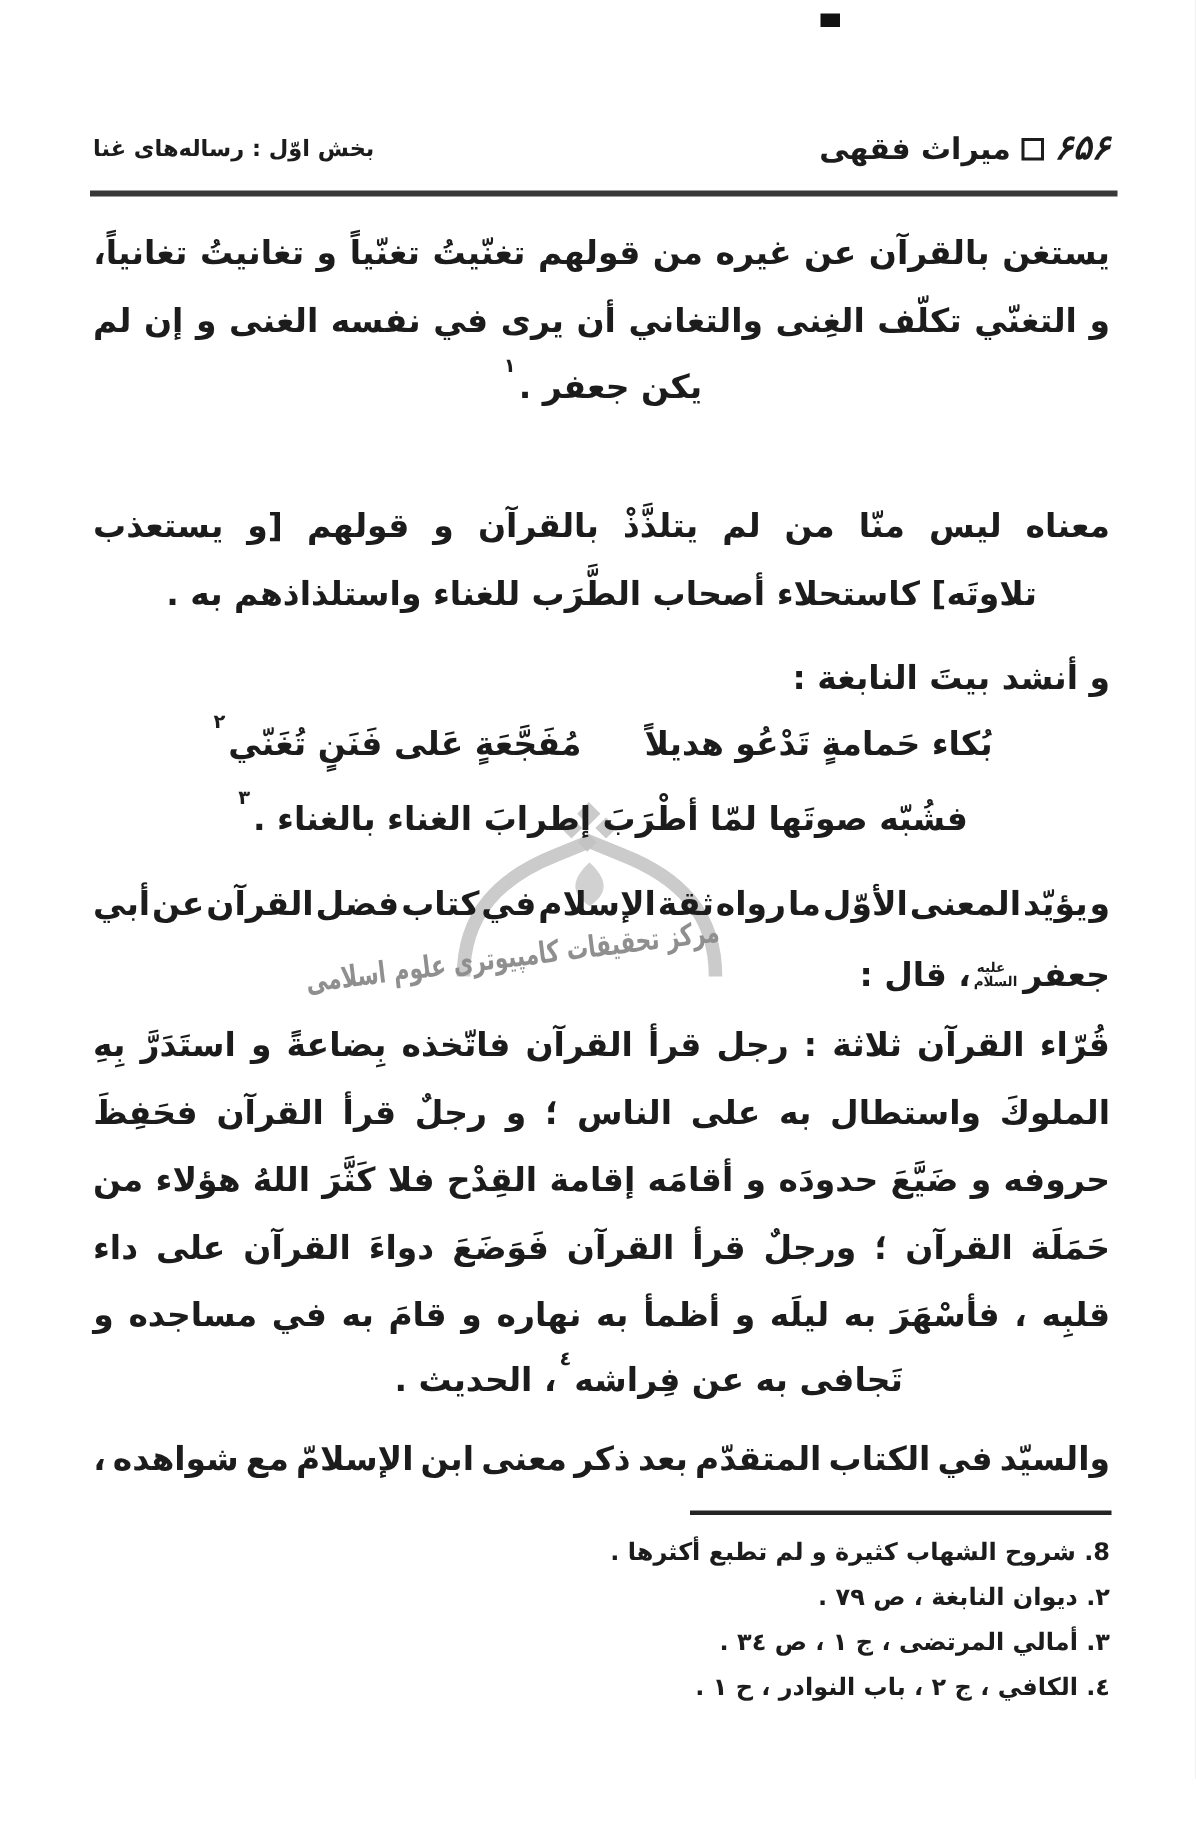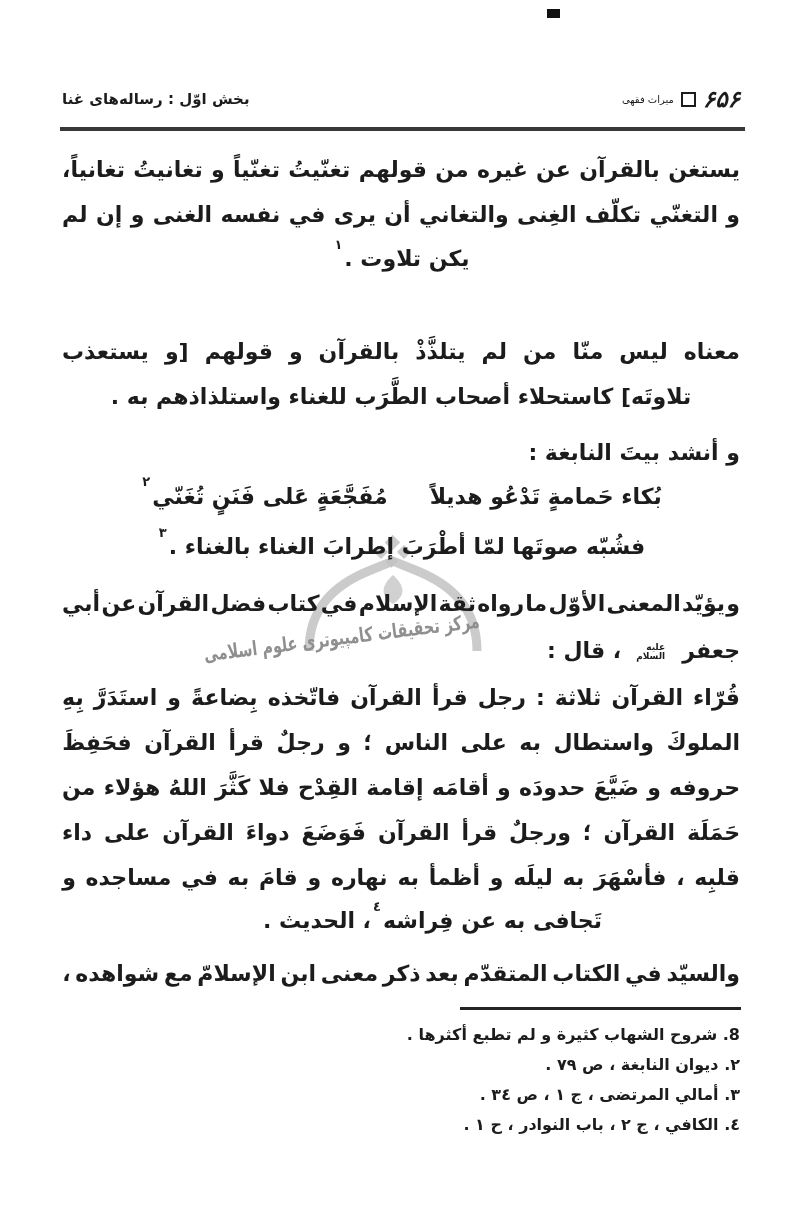--- a/index.html
+++ b/index.html
@@ -6,38 +6,38 @@
   .page{
     position:relative;width:797px;height:1231px;background:#ffffff;
     overflow:hidden;margin:0 auto;
     font-family:"DejaVu Sans",sans-serif;color:#1c1c1c;
   }
   
   .header{position:absolute;top:86px;left:62px;right:57px;display:flex;flex-direction:row;justify-content:space-between;direction:rtl;align-items:center;}
   .pgnum-group{display:flex;direction:rtl;align-items:center;font-weight:700;}
   .pgnum{font-size:23px;letter-spacing:1px;font-style:italic;}
   .pgbox{display:inline-block;width:11px;height:11px;border:2px solid #1c1c1c;margin:0 7px;}
-  .booktitle{font-size:10px;font-weight:400;}
+  .booktitle{font-size:20px;font-weight:700;}
   .section-title{font-size:15px;font-weight:700;direction:rtl;}
   .header-rule{position:absolute;top:127px;left:60px;right:52px;height:4px;background:#383838;}
   .speck{position:absolute;left:547px;top:9px;width:13px;height:9px;background:#111;}
   
   .bl{
     position:absolute;left:62px;right:57px;height:38px;line-height:38px;
     direction:rtl;font-size:22px;font-weight:700;white-space:nowrap;
   }
   .j{display:flex;justify-content:space-between;align-items:center;}
   .j span{line-height:normal;}
   .center{text-align:center;}
   .right{text-align:right;}
   .left{text-align:center;padding-left:63px;}
   sup.fm{font-size:13px;line-height:0;position:relative;top:-9px;margin:0 2px;font-weight:700;}
   .honorific{
     display:inline-block;width:27px;font-size:9px;line-height:9px;
-    text-align:right;vertical-align:middle;white-space:normal;margin:0 17px;
+    text-align:left;vertical-align:middle;white-space:normal;margin:0 4px;
     font-weight:700;
   }
   
   .poem-row{position:absolute;left:62px;right:57px;top:476px;height:40px;display:flex;direction:rtl;justify-content:center;gap:42px;align-items:center;font-size:22px;font-weight:700;white-space:nowrap;}
   
   .watermark{position:absolute;left:285px;top:533px;width:220px;height:150px;z-index:0;pointer-events:none;}
   .wm-callig{
     position:absolute;left:295px;top:618px;width:215px;z-index:0;
     direction:rtl;white-space:nowrap;font-weight:700;font-size:20px;color:#8f8f8f;
     transform:rotate(-7deg) scaleX(.72);transform-origin:center;letter-spacing:-1px;
@@ -100,21 +100,21 @@
       <span>أن</span>
       <span>يرى</span>
       <span>في</span>
       <span>نفسه</span>
       <span>الغنى</span>
       <span>و</span>
       <span>إن</span>
       <span>لم</span>
     </div>
   <div class="bl center" style="top:240px">
-    <span>يكن تلاوت .</span><sup class="fm">١</sup>
+    <span>يكن جعفر .</span><sup class="fm">١</sup>
   </div>
   <div class="bl j" style="top:332px">
       <span>معناه</span>
       <span>ليس</span>
       <span>منّا</span>
       <span>من</span>
       <span>لم</span>
       <span>يتلذَّذْ</span>
       <span>بالقرآن</span>
       <span>و</span>

